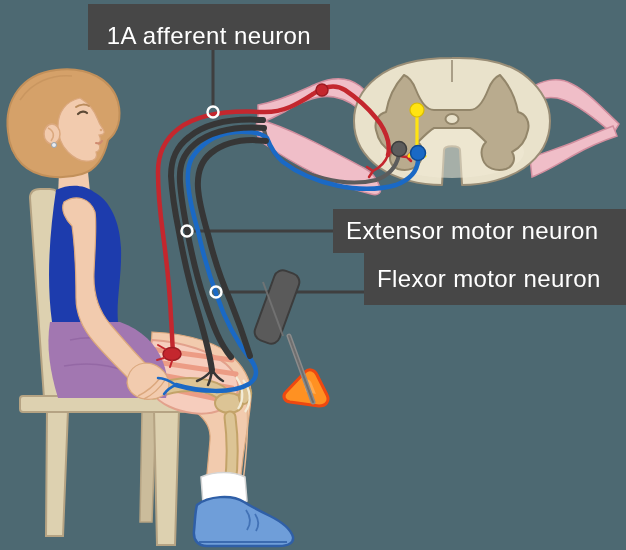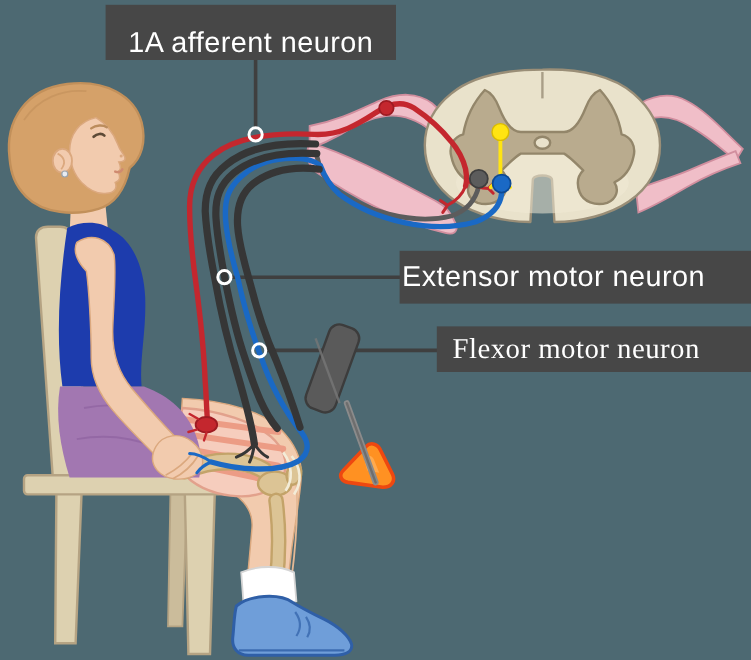--- a/index.html
+++ b/index.html
@@ -140,19 +140,19 @@
   <g fill="none">
     <circle cx="213" cy="112" r="5.5" style="stroke:var(--c-marker_ring);stroke-width:2.5"></circle>
     <circle cx="187" cy="231" r="5.5" style="stroke:var(--c-marker_ring);stroke-width:2.5"></circle>
     <circle cx="216" cy="292" r="5.5" style="stroke:var(--c-marker_ring);stroke-width:2.5"></circle>
   </g>
 </svg>
 
   <div class="label centered" style="left:88px;top:4px;width:242px;height:46px;">
     <span>1A afferent neuron</span>
   </div>
-  <div class="label" style="left:333px;top:209px;width:293px;height:44px;padding-left:2px;box-sizing:border-box;">
+  <div class="label" style="left:333px;top:209px;width:293px;height:44px;padding-left:13px;box-sizing:border-box;">
     <span>Extensor motor neuron</span>
   </div>
-  <div class="label" style="left:364px;top:272px;width:262px;height:38px;padding-left:13px;box-sizing:border-box;font-family:Liberation Serif, serif;">
+  <div class="label" style="left:364px;top:252px;width:262px;height:53px;padding-left:13px;box-sizing:border-box;">
     <span>Flexor motor neuron</span>
   </div>
 </div>
 
 </body></html>

